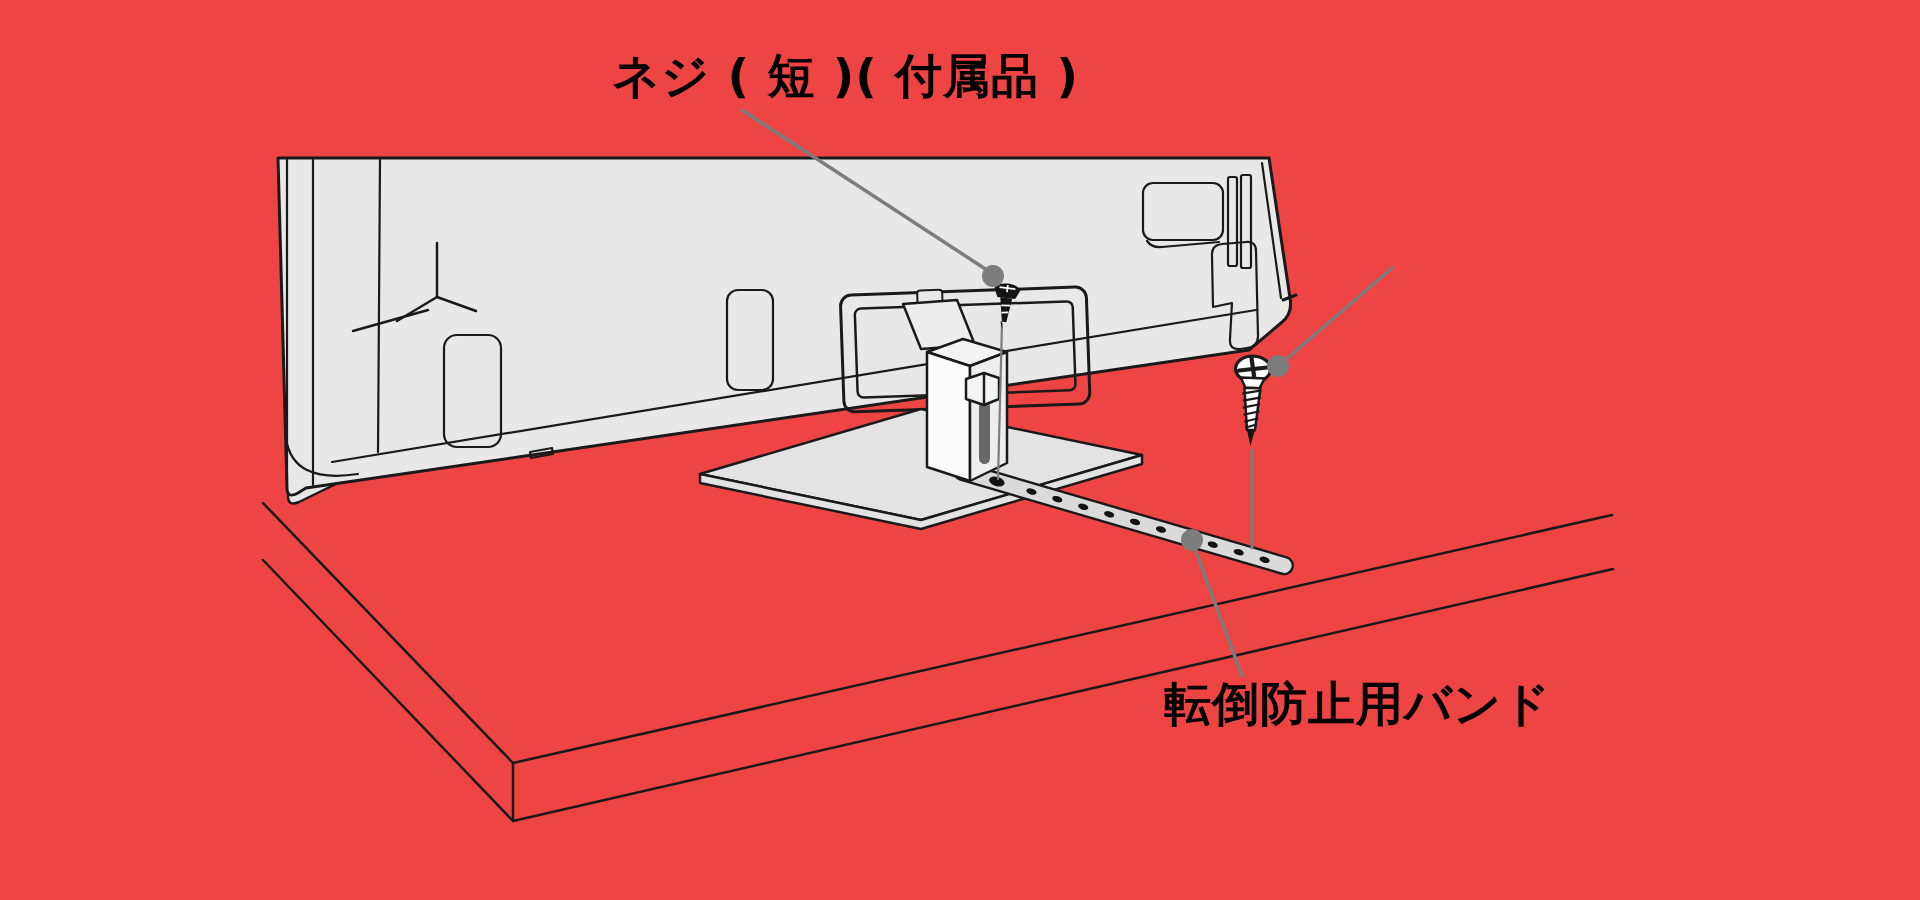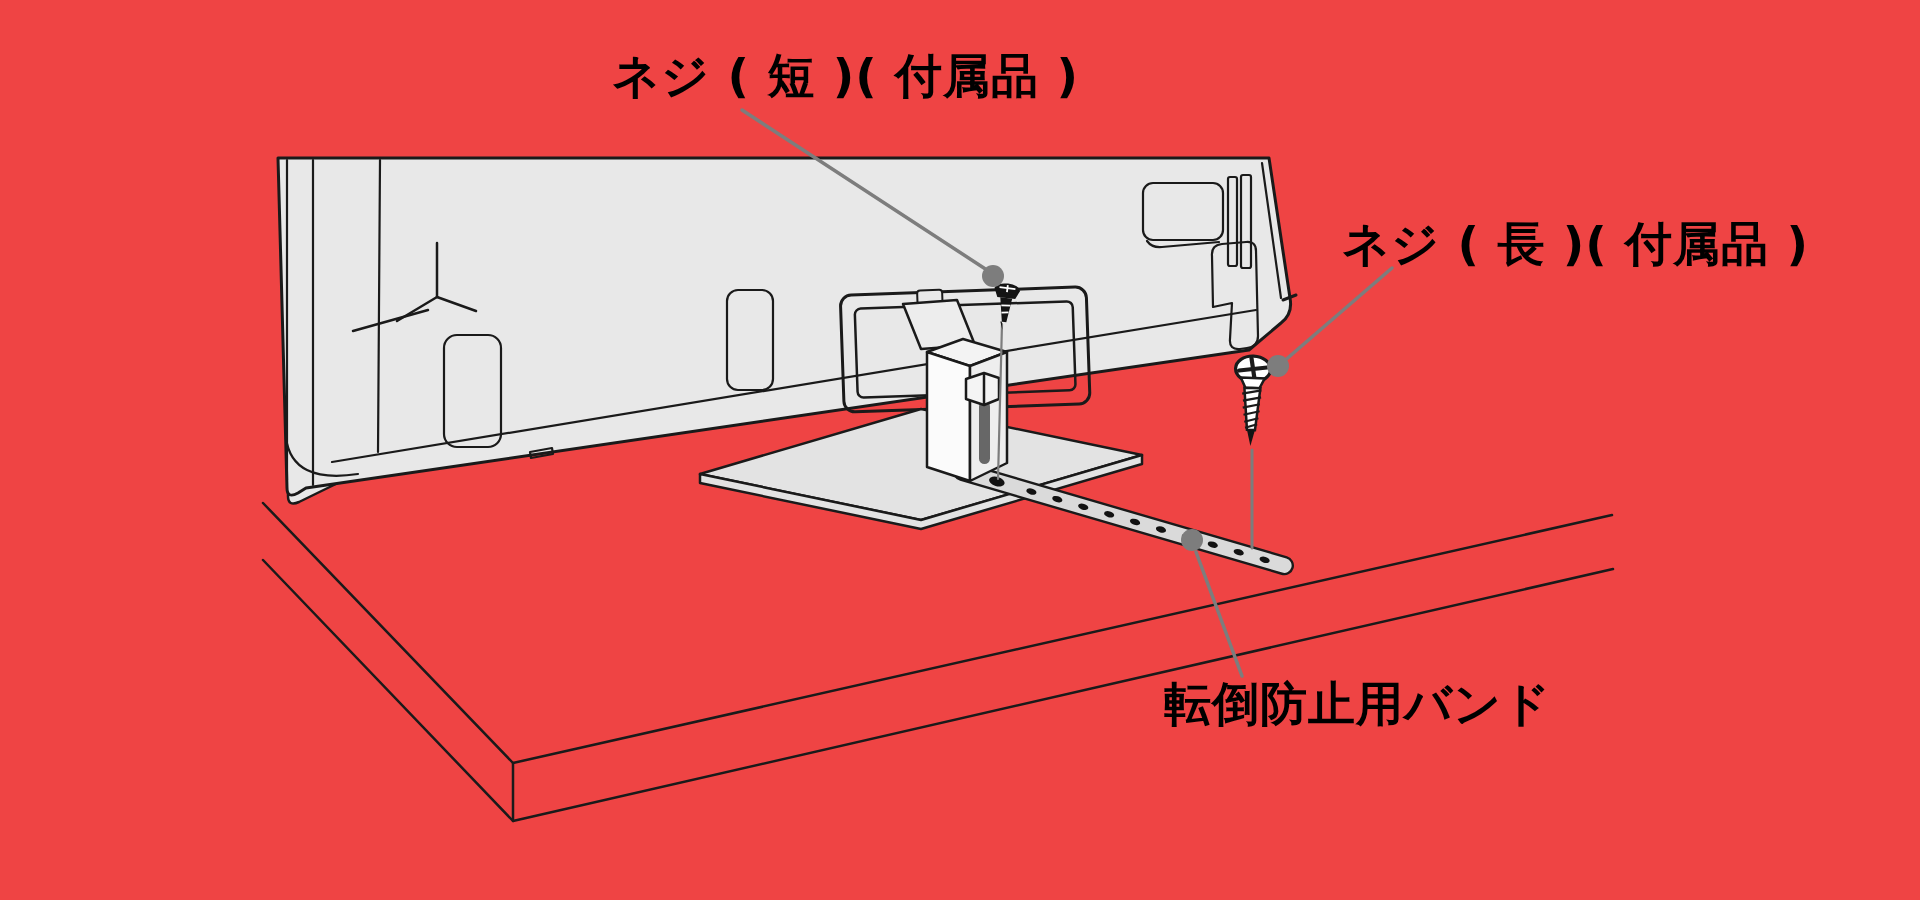--- a/index.html
+++ b/index.html
@@ -152,16 +152,15 @@
       <path fill="none" d="M742,110 L990,272"></path>
       <circle cx="993" cy="276" r="11" stroke="none"></circle>
       <path fill="none" d="M1392,268 L1283,362"></path>
       <circle cx="1278" cy="366" r="11" stroke="none"></circle>
       <path fill="none" d="M1196,552 L1242,676"></path>
       <circle cx="1192" cy="540" r="11" stroke="none"></circle>
     </g>
   </svg>
 
   <div class="callout short">ネジ ( 短 )( 付属品 )</div>
-  <div class="callout long">ネジ ( 長 )( 付属品 )</div>
   <div class="callout band">転倒防止用バンド</div>
 
 </div>
 
 </body></html>

